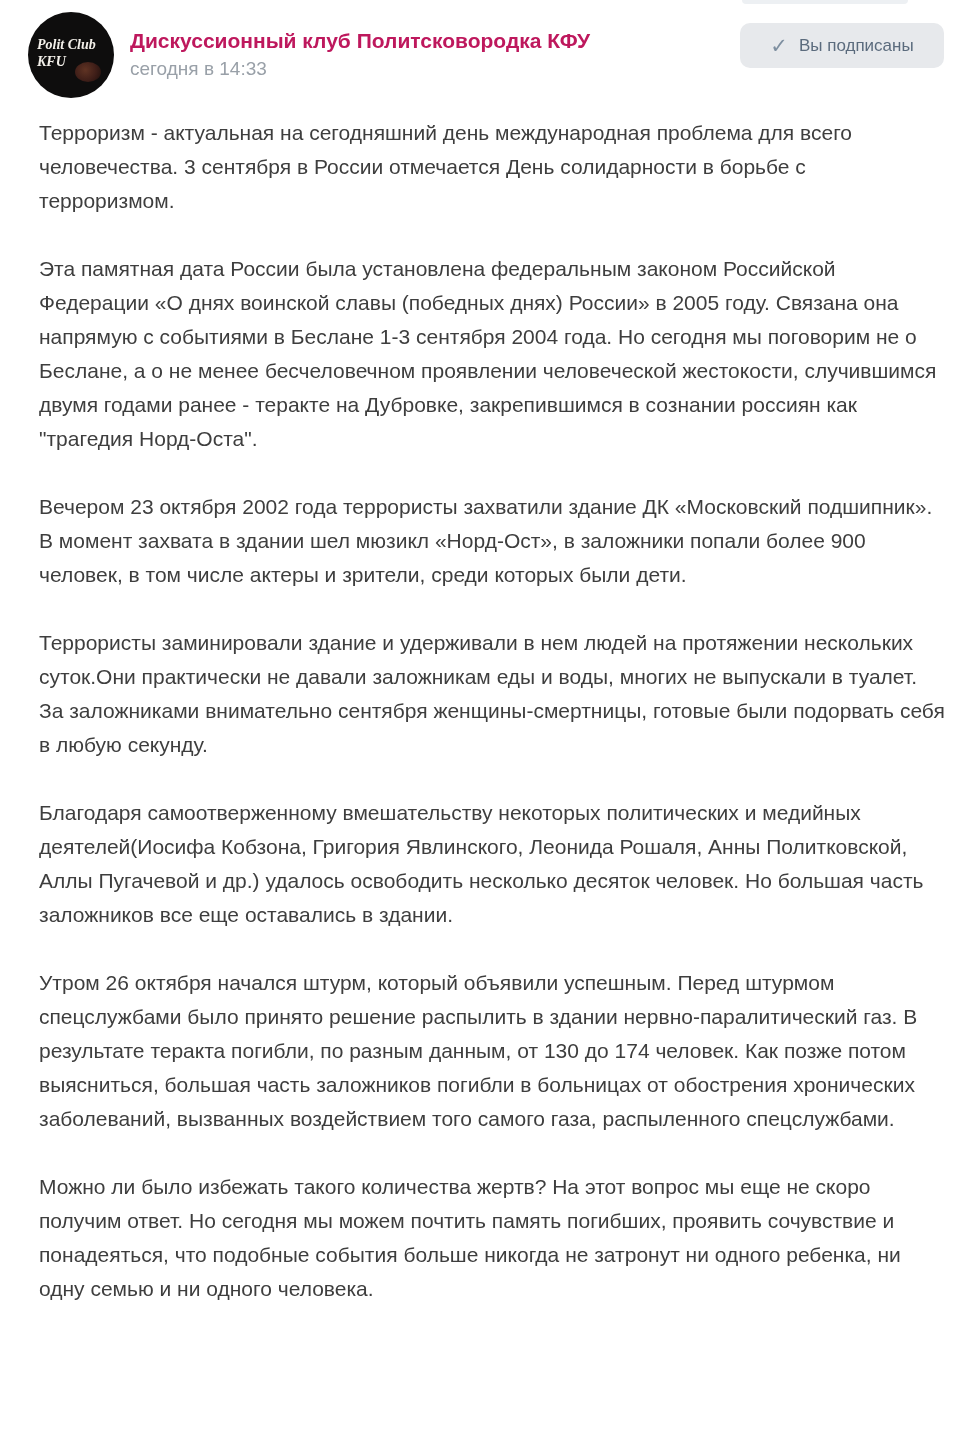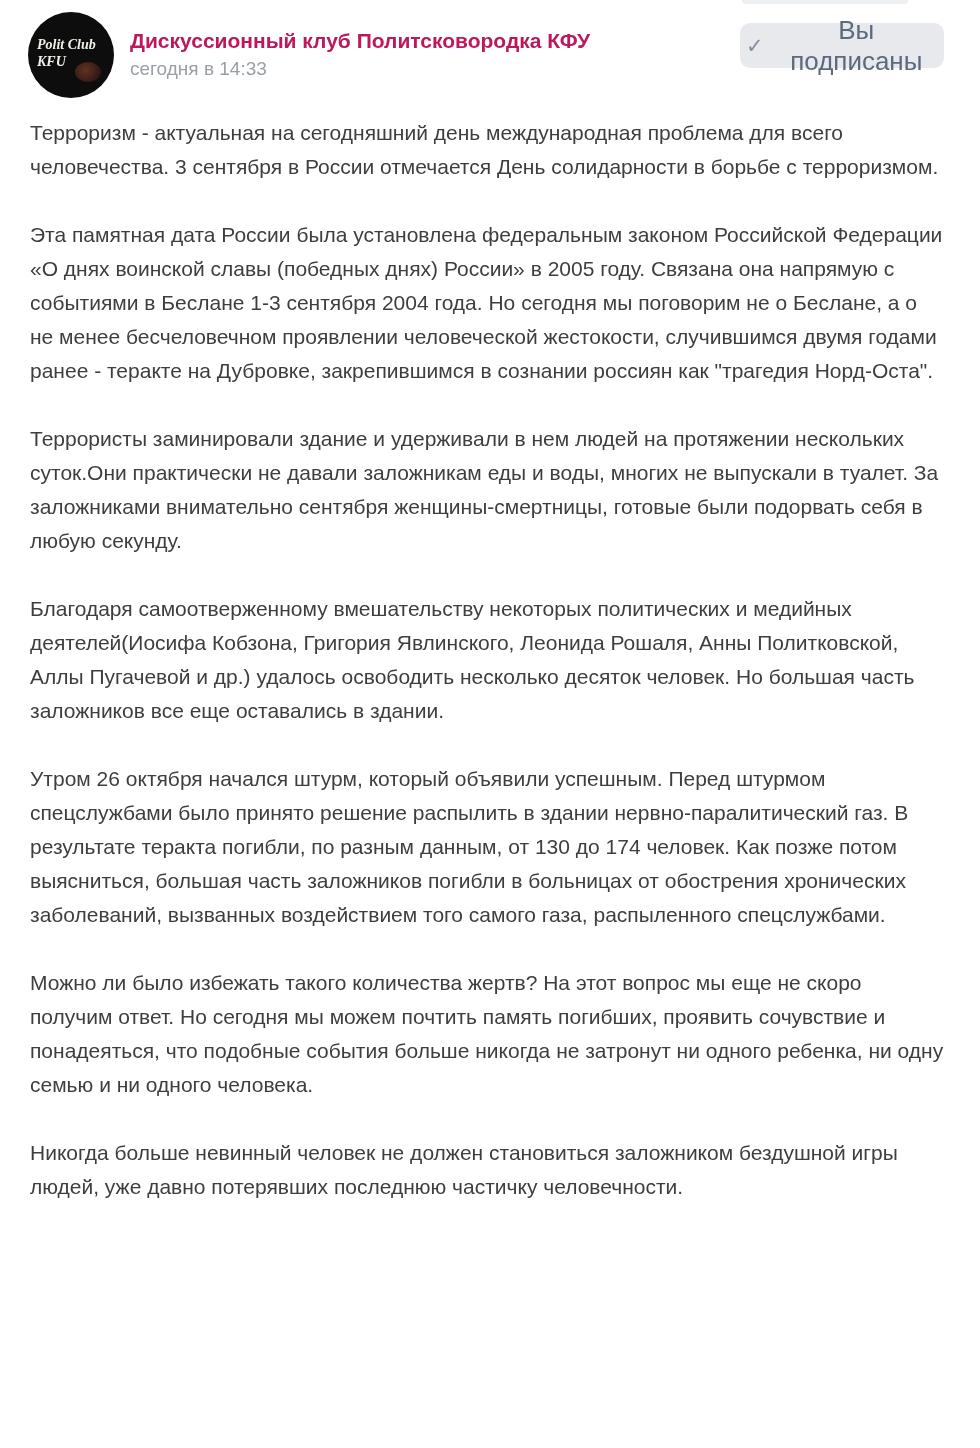--- a/index.html
+++ b/index.html
@@ -97,33 +97,33 @@
     cursor: pointer;
     font-family: "Liberation Sans", sans-serif;
   }
   .subscribe-btn .check-glyph {
     color: #7e8fa0;
     font-size: 21px;
     line-height: 1;
   }
   .subscribe-btn .btn-label {
     color: #5b6b7d;
-    font-size: 26px;
+    font-size: 17px;
   }
   .post-text {
     position: absolute;
     left: 30px;
     top: 116px;
     width: 916px;
     font-size: 21px;
     line-height: 34px;
     color: #3e3e3e;
   }
   .post-text p {
-    margin: 0 0 34px 0;
+    margin: 0 0 34px 9px;
     padding: 0;
   }
   .post-text p:last-child {
     margin-bottom: 0;
   }
 </style>
 </head>
 <body>
 
 <div class="page">
@@ -143,20 +143,20 @@
 
     <button class="subscribe-btn">
       <span class="check-glyph">✓</span>
       <span class="btn-label">Вы подписаны</span>
     </button>
   </div>
 
   <div class="post-text">
       <p>Терроризм - актуальная на сегодняшний день международная проблема для всего человечества. 3 сентября в России отмечается День солидарности в борьбе с терроризмом.</p>
       <p>Эта памятная дата России была установлена федеральным законом Российской Федерации «О днях воинской славы (победных днях) России» в 2005 году. Связана она напрямую с событиями в Беслане 1-3 сентября 2004 года. Но сегодня мы поговорим не о Беслане, а о не менее бесчеловечном проявлении человеческой жестокости, случившимся двумя годами ранее - теракте на Дубровке, закрепившимся в сознании россиян как "трагедия Норд-Оста".</p>
+      <p>Вечером 23 октября 2002 года террористы захватили здание ДК «Московский подшипник». В момент захвата в здании шел мюзикл «Норд-Ост», в заложники попали более 900 человек, в том числе актеры и зрители, среди которых были дети.</p>
       <p>Террористы заминировали здание и удерживали в нем людей на протяжении нескольких суток.Они практически не давали заложникам еды и воды, многих не выпускали в туалет. За заложниками внимательно сентября женщины-смертницы, готовые были подорвать себя в любую секунду.</p>
       <p>Благодаря самоотверженному вмешательству некоторых политических и медийных деятелей(Иосифа Кобзона, Григория Явлинского, Леонида Рошаля, Анны Политковской, Аллы Пугачевой и др.) удалось освободить несколько десяток человек. Но большая часть заложников все еще оставались в здании.</p>
       <p>Утром 26 октября начался штурм, который объявили успешным. Перед штурмом спецслужбами было принято решение распылить в здании нервно-паралитический газ. В результате теракта погибли, по разным данным, от 130 до 174 человек. Как позже потом выясниться, большая часть заложников погибли в больницах от обострения хронических заболеваний, вызванных воздействием того самого газа, распыленного спецслужбами.</p>
       <p>Можно ли было избежать такого количества жертв? На этот вопрос мы еще не скоро получим ответ. Но сегодня мы можем почтить память погибших, проявить сочувствие и понадеяться, что подобные события больше никогда не затронут ни одного ребенка, ни одну семью и ни одного человека.</p>
-      <p>Никогда больше невинный человек не должен становиться заложником бездушной игры людей, уже давно потерявших последнюю частичку человечности.</p>
     </div>
 
 </div>
 
 </body></html>

